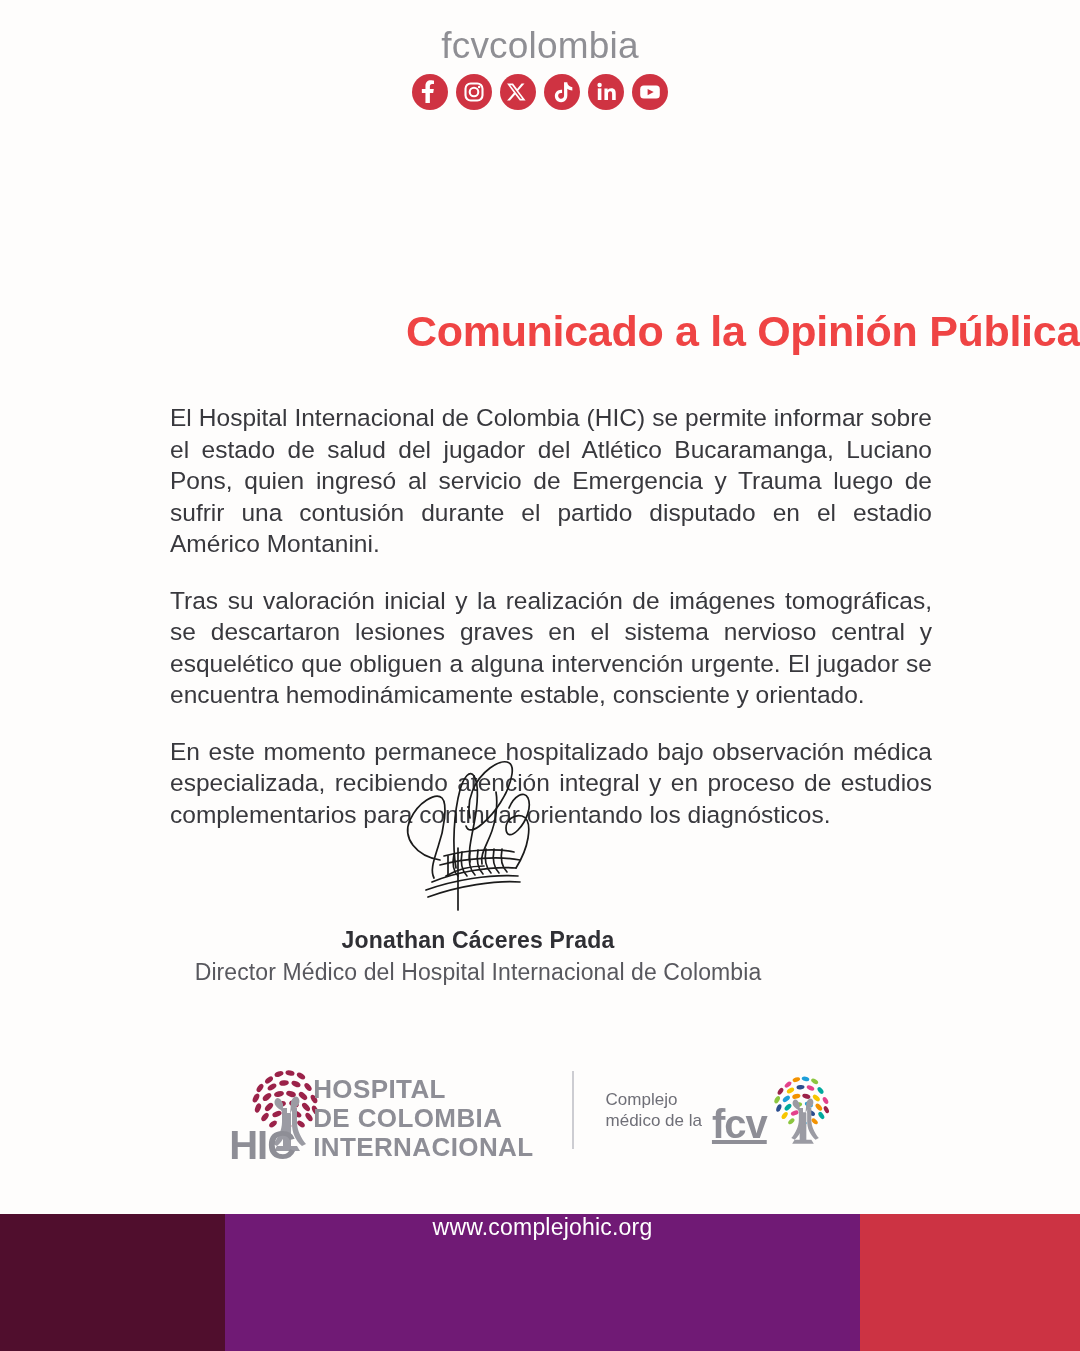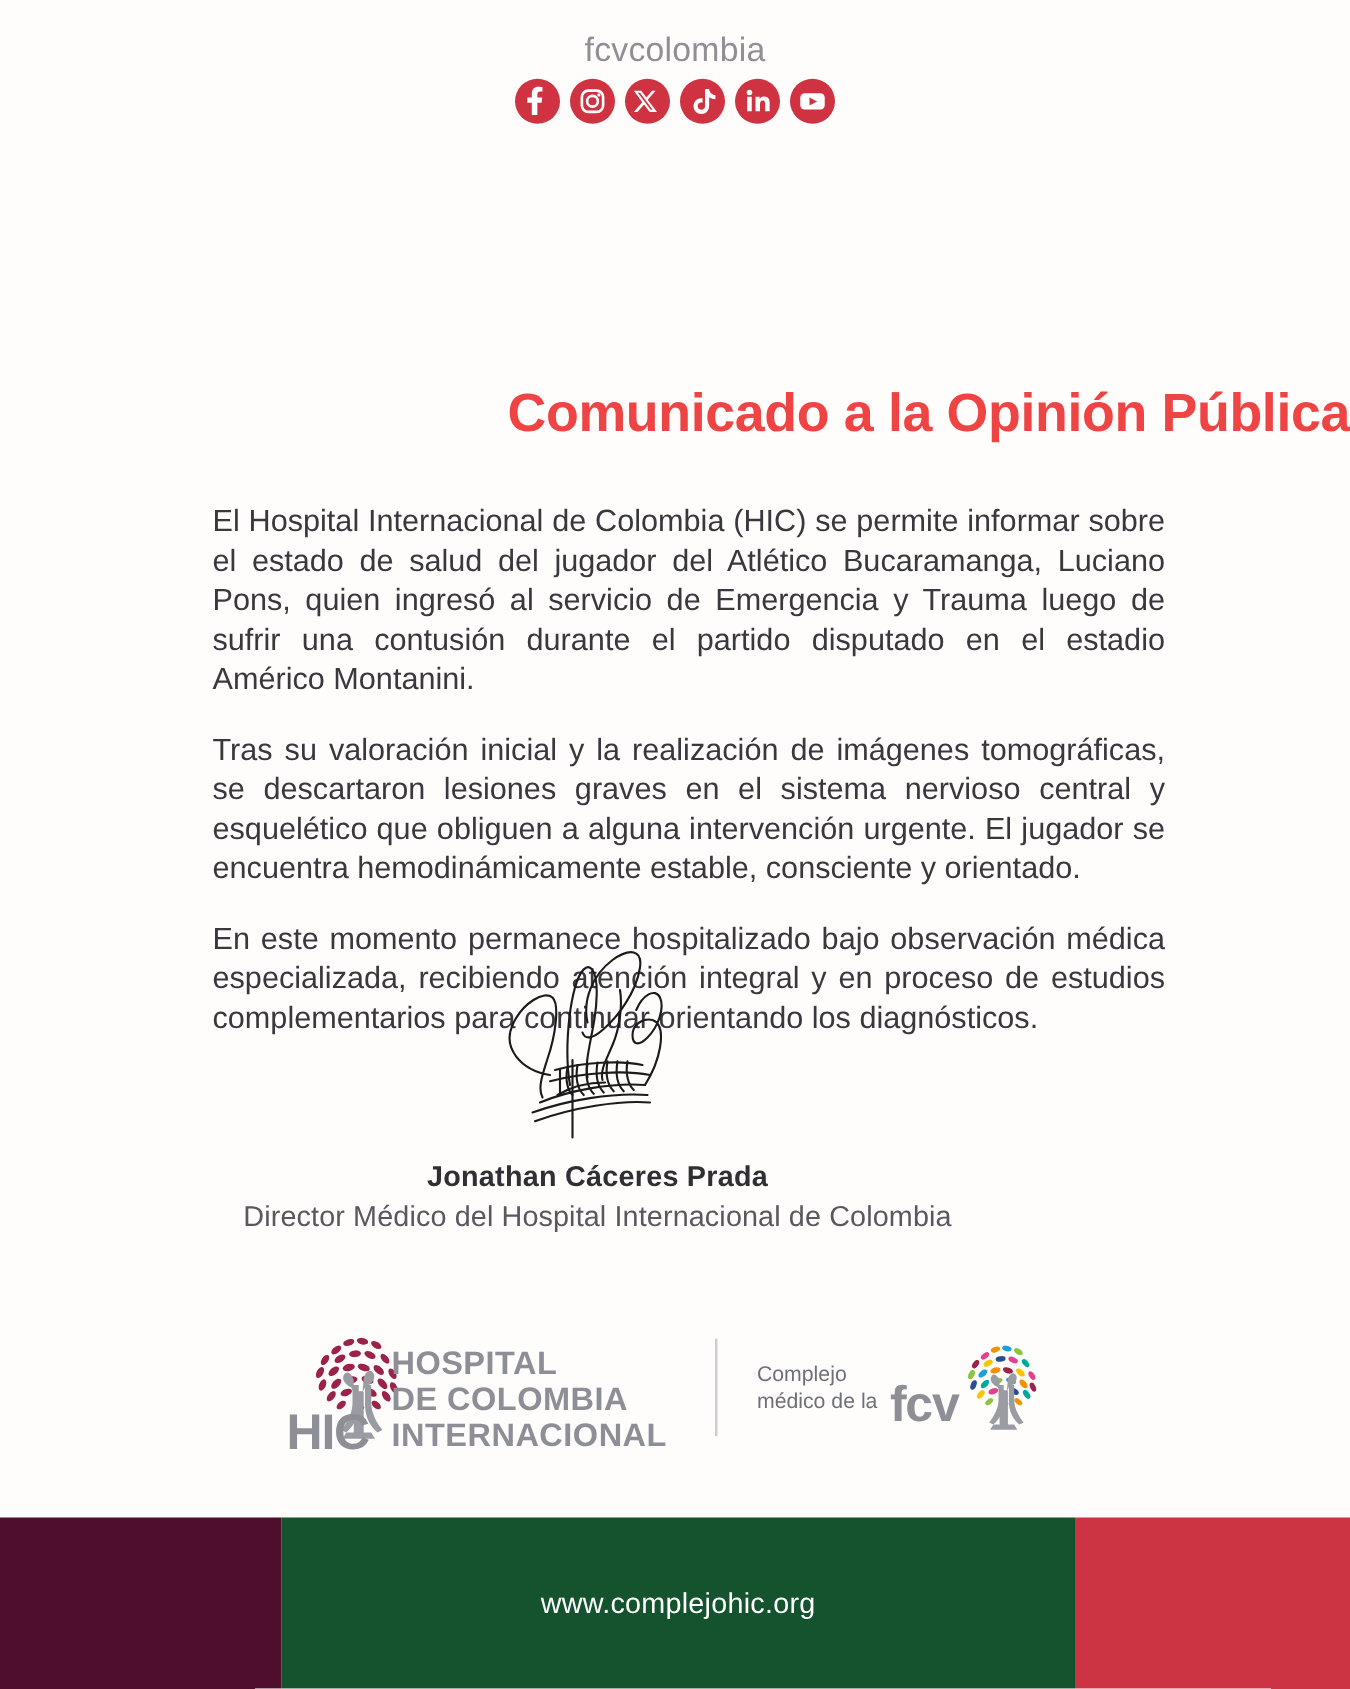--- a/index.html
+++ b/index.html
@@ -21,21 +21,21 @@
 
   
   .social-block {
     position: absolute;
     top: 26px;
     left: 0;
     width: 1080px;
     text-align: center;
   }
   .handle {
-    font-size: 27px;
+    font-size: 37px;
     color: #8f8f94;
     letter-spacing: 0.2px;
     line-height: 1.1;
   }
   .social-row {
     margin-top: 7px;
     display: flex;
     justify-content: center;
     align-items: center;
     gap: 8px;
@@ -155,21 +155,21 @@
   
   .footer {
     position: absolute;
     left: 0;
     top: 1214px;
     width: 1080px;
     height: 137px;
     display: flex;
   }
   .f-left   { width: 225px; background: #500e2d; }
-  .f-center { width: 635px; background: #14532d; display: flex; align-items: center; justify-content: center; }
+  .f-center { width: 635px; background: #701a75; display: flex; justify-content: center; }
   .f-right  { flex: 1; background: #cc3343; }
   .f-url {
     color: #ffffff;
     font-size: 23px;
     letter-spacing: 0.2px;
   }
 </style>
 </head>
 <body>
 
@@ -319,21 +319,21 @@
       </div>
     </div>
 
     <div class="logo-divider"></div>
 
     <div class="fcv-group">
       <div class="complejo-text">
         <div>Complejo</div>
         <div>médico de la</div>
       </div>
-      <span style="font-size:40px; font-weight:bold; color:#8e8e96; letter-spacing:-1px; position:relative; top:14px;">fcv</span>
+      <span style="font-size:40px; font-weight:bold; color:#8e8e96; letter-spacing:-1px; position:relative; top:14px;text-decoration:underline;">fcv</span>
       <span style="margin-left:-14px;">
         <svg width="100" height="100" viewBox="0 0 120 100">
           <g>
             <ellipse cx="42" cy="22" rx="4.6" ry="2.6" transform="rotate(-38 42 22)" fill="#e4418b"></ellipse>
             <ellipse cx="52" cy="16" rx="4.6" ry="2.6" transform="rotate(-18 52 16)" fill="#f39200"></ellipse>
             <ellipse cx="63" cy="15" rx="4.6" ry="2.6" transform="rotate(12 63 15)" fill="#1d9fd9"></ellipse>
             <ellipse cx="74" cy="18" rx="4.6" ry="2.6" transform="rotate(32 74 18)" fill="#8cc63f"></ellipse>
             <ellipse cx="33" cy="30" rx="4.6" ry="2.6" transform="rotate(-55 33 30)" fill="#9b2249"></ellipse>
             <ellipse cx="45" cy="29" rx="4.8" ry="2.7" transform="rotate(-30 45 29)" fill="#f7c600"></ellipse>
             <ellipse cx="57" cy="25" rx="4.8" ry="2.7" transform="rotate(-5 57 25)" fill="#2b4d8e"></ellipse>

